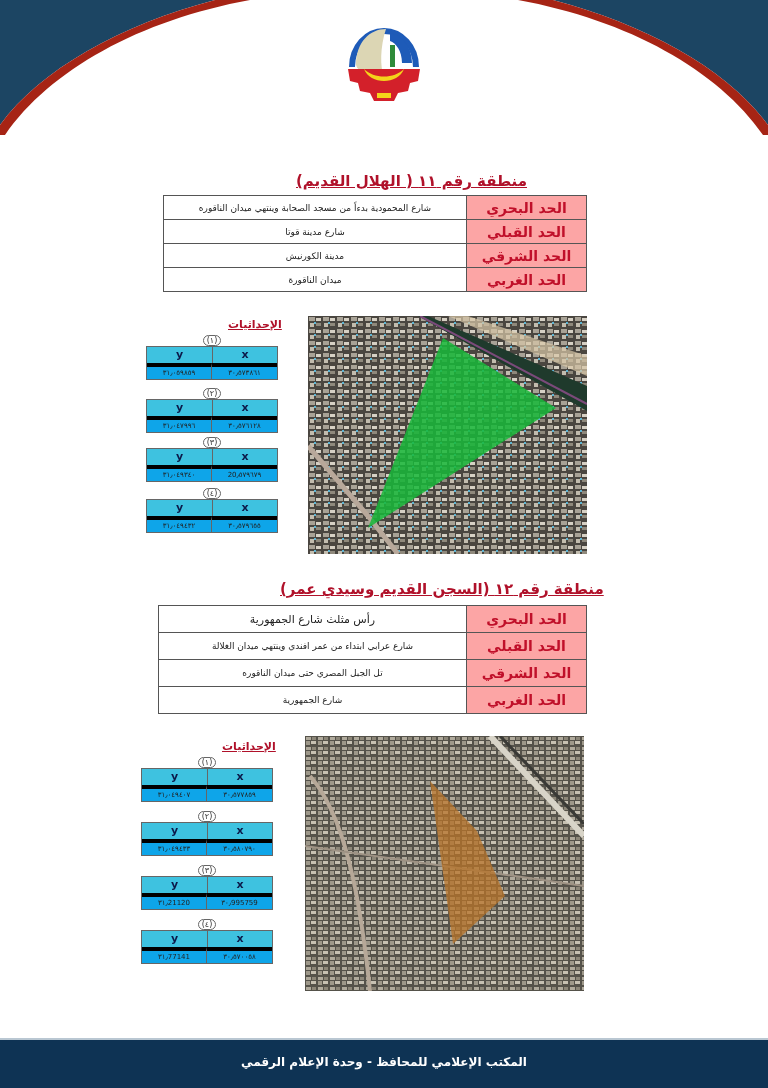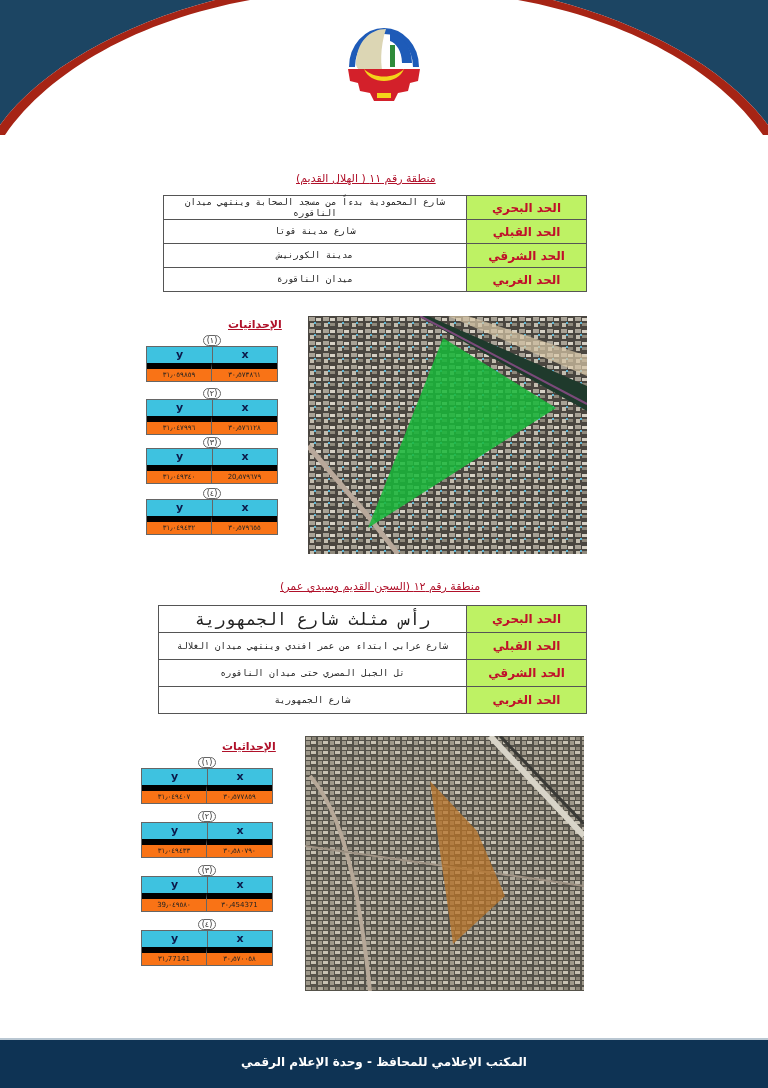--- a/index.html
+++ b/index.html
@@ -4,48 +4,48 @@
 <style>
   html, body { margin: 0; padding: 0; }
   body {
     width: 768px; height: 1088px; position: relative; overflow: hidden;
     background: #ffffff; font-family: "DejaVu Sans", sans-serif;
   }
   .hdr { position: absolute; left: 0; top: 0; width: 768px; height: 140px; }
   .logo { position: absolute; left: 340px; top: 17px; width: 88px; height: 88px; }
 
   .zone-title {
-    position: absolute; font-size: 11px; font-weight: normal; color: #b0112a;
+    position: absolute; font-size: 15px; font-weight: bold; color: #b0112a;
     text-decoration: underline; direction: rtl; white-space: nowrap;
   }
   table.bounds {
     position: absolute; border-collapse: collapse; direction: rtl;
     border: 1px solid #555;
   }
   table.bounds td { border: 1px solid #555; padding: 0; height: 23px; }
   table.bounds td.lbl {
-    background: #bef264; color: #c0102a; font-weight: bold; font-size: 12px;
+    background: #fca5a5; color: #c0102a; font-weight: bold; font-size: 14px;
     text-align: center; width: 119px;
   }
   table.bounds td.val {
-    background: #fff; color: #222; font-size: 9px; text-align: center; direction: rtl; font-family: Liberation Mono, monospace;
+    background: #fff; color: #222; font-size: 9px; text-align: center; direction: rtl;
   }
   .coords-title {
     position: absolute; font-size: 11px; font-weight: bold; color: #b0112a;
     text-decoration: underline; direction: rtl;
   }
   .pt { position: absolute; width: 132px; }
   .pt .num {
     text-align: center; font-size: 8px; color: #333; height: 10px; line-height: 10px;
   }
   .pt .num span { border: 1px solid #666; border-radius: 6px; padding: 0 3px; background:#fff; }
   .pt .grid { display: grid; grid-template-columns: 1fr 1fr; border: 1px solid #666; }
   .pt .h { background: #3ec2e0; color: #0c1a4a; font-weight: bold; font-size: 11px; text-align: center; height: 16px; line-height: 16px; }
   .pt .h + .h { border-left: 1px solid #666; }
-  .pt .v { background: #f97316; color: #222; font-size: 7px; text-align: center; height: 12px; line-height: 12px; border-top: 6px solid #000000; direction: rtl;}
+  .pt .v { background: #0ea5e9; color: #222; font-size: 7px; text-align: center; height: 12px; line-height: 12px; border-top: 4px solid #000000; direction: rtl;}
   .pt .v.l { border-right: 1px solid #666; }
   .map { position: absolute; overflow: hidden; }
   .footer {
     position: absolute; left: 0; top: 1038px; width: 768px; height: 50px;
     background: #0e3354; color: #fff; text-align: center; font-size: 12px;
     font-weight: bold; line-height: 44px; direction: rtl;
     border-top: 2px solid #b9c7d2;
   }
 </style>
 </head>
@@ -153,21 +153,21 @@
   <path d="M0 130 L60 200 L90 238" stroke="#b8a89a" stroke-width="5" fill="none"></path>
   <path d="M135 22 L248 92 L60 212 Z" fill="#17b83a" opacity="0.85"></path>
 </svg>
 
 <div class="zone-title" style="left:280px; top:580px;">منطقة رقم ١٢ (السجن القديم وسيدي عمر)</div>
 
 <table class="bounds" style="left:158px; top:605px; width:429px;">
   <tbody>
       <tr>
     <td class="lbl" style="height:26px">الحد البحري</td>
-    <td class="val" style="font-size:17px">رأس مثلث شارع الجمهورية</td>
+    <td class="val" style="font-size:11px">رأس مثلث شارع الجمهورية</td>
   </tr>
   <tr>
     <td class="lbl" style="height:26px">الحد القبلي</td>
     <td class="val">شارع عرابي ابتداء من عمر افندي وينتهي ميدان الغلالة</td>
   </tr>
   <tr>
     <td class="lbl" style="height:26px">الحد الشرقي</td>
     <td class="val">تل الجبل المصري حتى ميدان الناقوره</td>
   </tr>
   <tr>
@@ -195,22 +195,22 @@
     <div class="h">x</div>
     <div class="v l">٣١٫٠٤٩٤٣٣</div>
     <div class="v">٣٠٫٥٨٠٧٩٠</div>
   </div>
 </div>
 <div class="pt" style="left:141px; top:866px;">
   <div class="num"><span>(٣)</span></div>
   <div class="grid">
     <div class="h">y</div>
     <div class="h">x</div>
-    <div class="v l">39٫٠٤٩٥٨٠</div>
-    <div class="v">٣٠٫454371</div>
+    <div class="v l">٣١٫21120</div>
+    <div class="v">٣٠٫995759</div>
   </div>
 </div>
 <div class="pt" style="left:141px; top:920px;">
   <div class="num"><span>(٤)</span></div>
   <div class="grid">
     <div class="h">y</div>
     <div class="h">x</div>
     <div class="v l">٣١٫77141</div>
     <div class="v">٣٠٫٥٧٠٠٥٨</div>
   </div>

